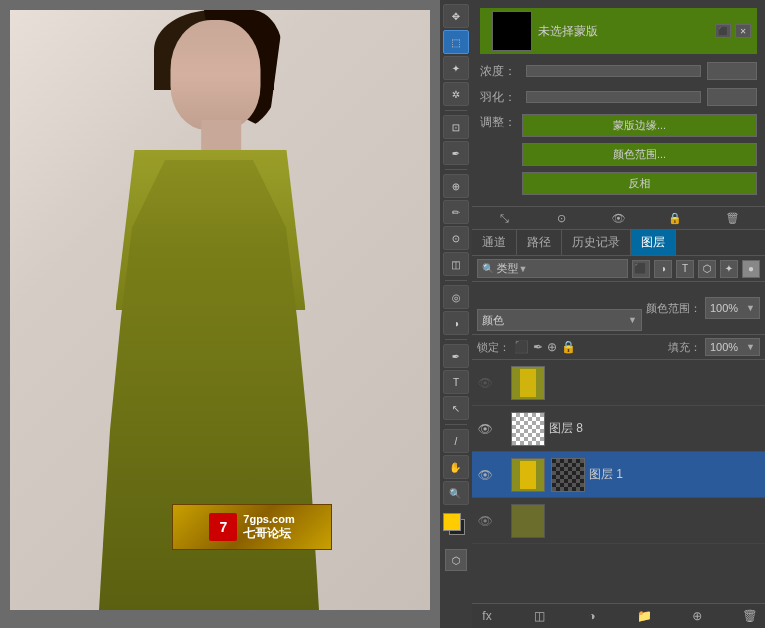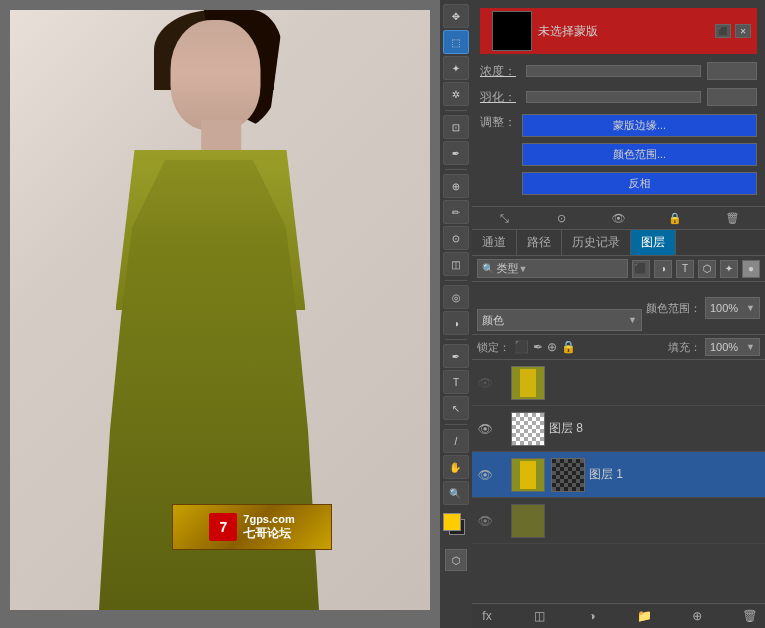--- a/index.html
+++ b/index.html
@@ -225,21 +225,21 @@
       padding: 8px;
       border-bottom: 1px solid #555;
       flex-shrink: 0;
     }
 
     .mask-header {
       display: flex;
       align-items: center;
       justify-content: space-between;
       margin-bottom: 8px;
-      background: #b91c1c;
+      background: #4d7c0f;
       padding: 3px 6px;
     }
 
     .mask-title {
       color: #ccc;
       font-size: 12px;
     }
 
     .mask-icons {
       display: flex;
@@ -262,21 +262,20 @@
       background: #000;
       border: 1px solid #666;
       margin-left: 6px;
     }
 
     .property-row {
       display: flex;
       align-items: center;
       margin-bottom: 8px;
       gap: 6px;
-      text-decoration: underline;
     }
 
     .property-label {
       color: #aaa;
       width: 40px;
       font-size: 12px;
       flex-shrink: 0;
     }
 
     .property-slider {
@@ -309,21 +308,21 @@
 
     .adjust-label {
       color: #aaa;
       font-size: 12px;
       margin-bottom: 4px;
     }
 
     .adjust-btn {
       display: block;
       width: 100%;
-      background: #1d4ed8;
+      background: #4d7c0f;
       border: 1px solid #666;
       color: #ccc;
       font-size: 11px;
       padding: 3px 6px;
       margin-bottom: 3px;
       cursor: pointer;
       text-align: center;
     }
 
     

